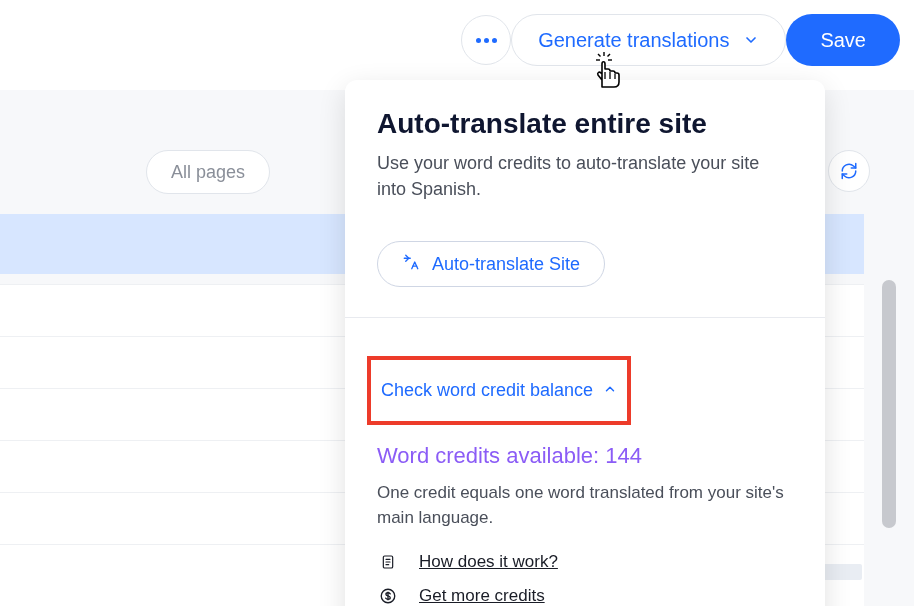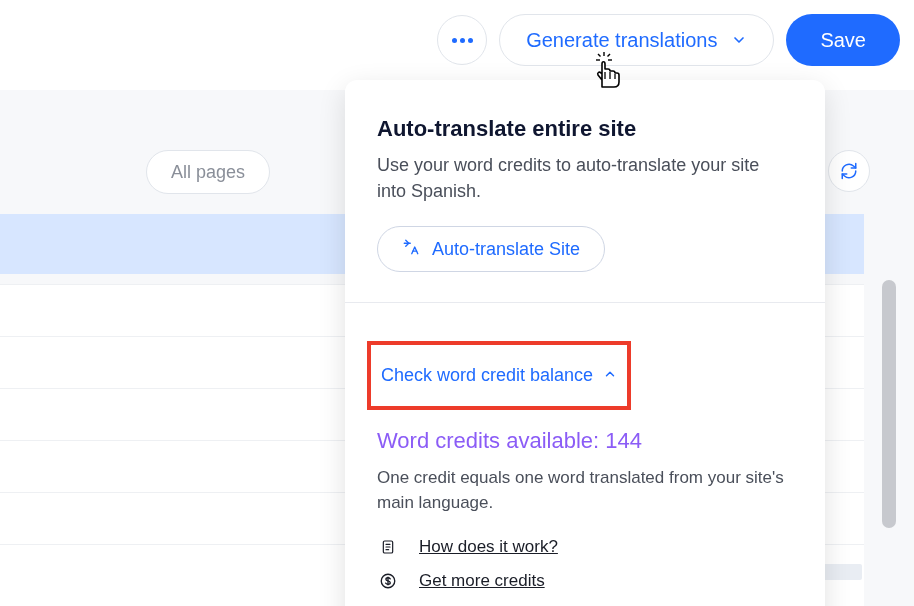--- a/index.html
+++ b/index.html
@@ -15,21 +15,21 @@
       position: relative;
       overflow: hidden;
     }
     
     .toolbar {
       position: absolute;
       top: 14px;
       right: 0;
       display: flex;
       align-items: center;
-      gap: 12px;
+      gap: 0;
       padding-right: 14px;
     }
     .more-btn {
       width: 50px;
       height: 50px;
       border: 1px solid #e1e5eb;
       border-radius: 50%;
       background: #fff;
       display: flex;
       align-items: center;
@@ -160,31 +160,30 @@
       width: 480px;
       background: #fff;
       border-radius: 12px;
       box-shadow: 0 8px 28px rgba(0,0,0,0.12);
       z-index: 10;
     }
     .dropdown-top {
       padding: 28px 32px 30px 32px;
     }
     .dropdown-title {
-      font-size: 22px;
+      font-size: 28px;
       font-weight: 700;
       color: #0f1630;
       margin-bottom: 10px;
-      margin-top: 8px;
     }
     .dropdown-desc {
       font-size: 18px;
       color: #4a4f5a;
       line-height: 1.45;
-      margin-bottom: 22px;
+      margin-bottom: 39px;
     }
     .auto-translate-btn {
       display: inline-flex;
       align-items: center;
       gap: 12px;
       height: 46px;
       padding: 0 24px;
       border: 1px solid #cfd6e4;
       border-radius: 23px;
       background: #fff;

